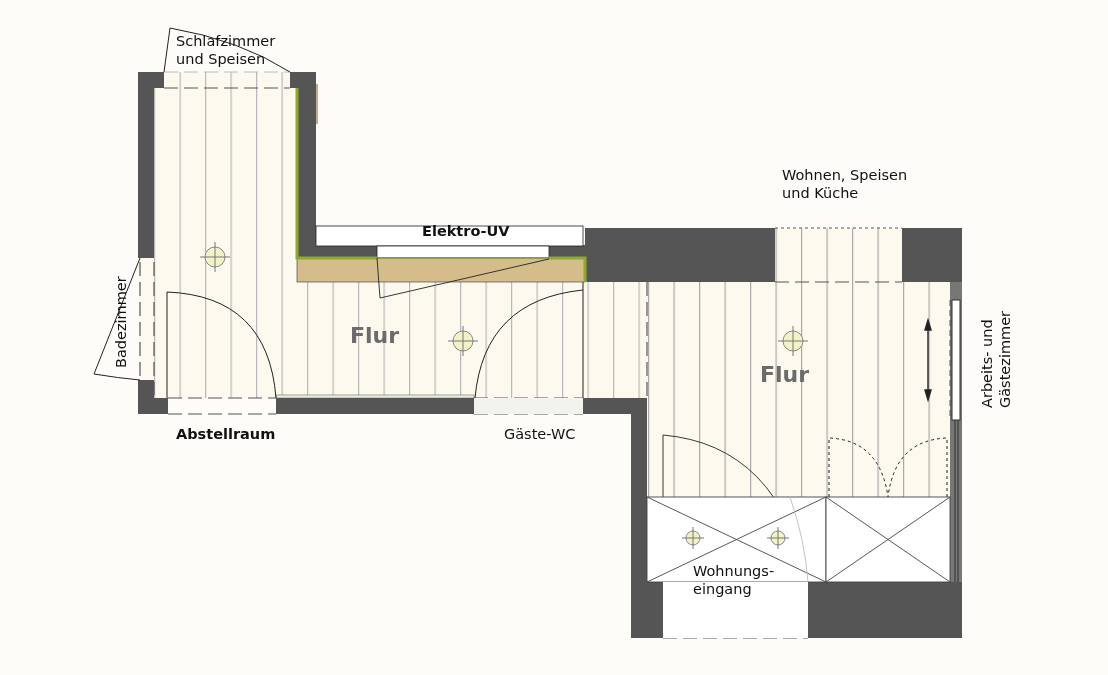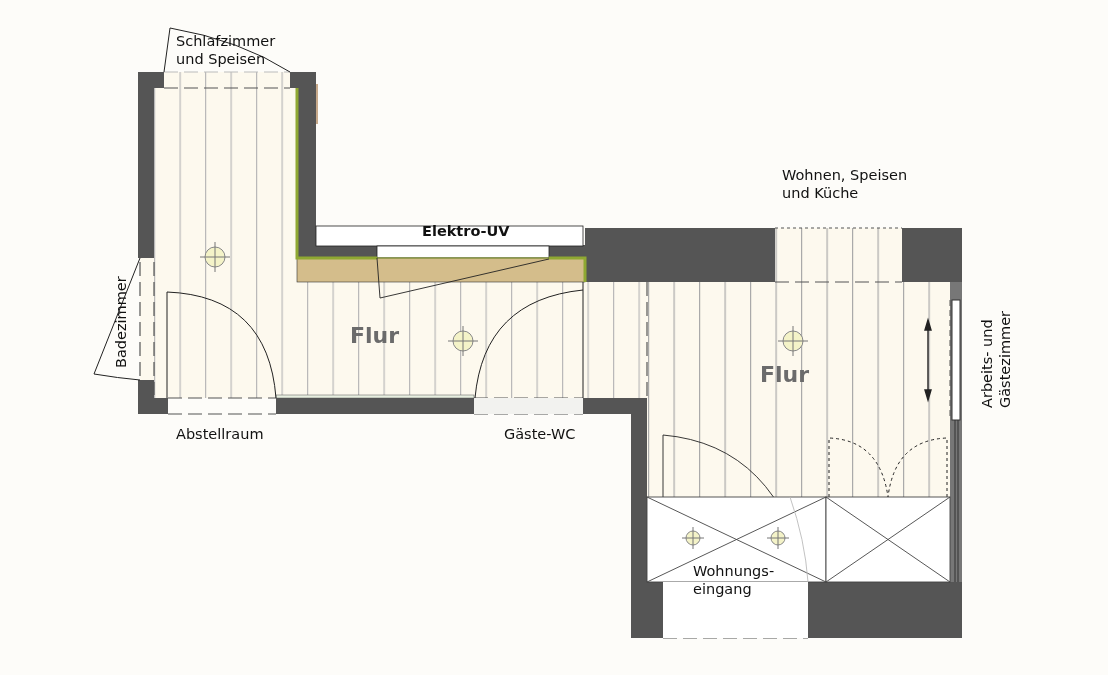--- a/index.html
+++ b/index.html
@@ -171,21 +171,21 @@
 <div class="lbl" style="left:176px; top:32px;">
   <div>Schlafzimmer</div>
   <div>und Speisen</div>
 </div>
 <div class="lbl" style="left:422px; top:222px;font-weight:bold;">Elektro-UV</div>
 <div class="lbl" style="left:782px; top:166px;">
   <div>Wohnen, Speisen</div>
   <div>und Küche</div>
 </div>
 <div class="lbl vert" style="left:112px; top:368px;">Badezimmer</div>
-<div class="lbl" style="left:176px; top:425px;">Abstellraum</div>
+<div class="lbl" style="left:176px; top:425px;font-weight:bold;">Abstellraum</div>
 <div class="lbl" style="left:504px; top:425px;">Gäste-WC</div>
 <div class="lbl vert" style="left:978px; top:408px;">
   <div>Arbeits- und</div>
   <div>Gästezimmer</div>
 </div>
 <div class="lbl" style="left:693px; top:562px;">
   <div>Wohnungs-</div>
   <div>eingang</div>
 </div>
 

